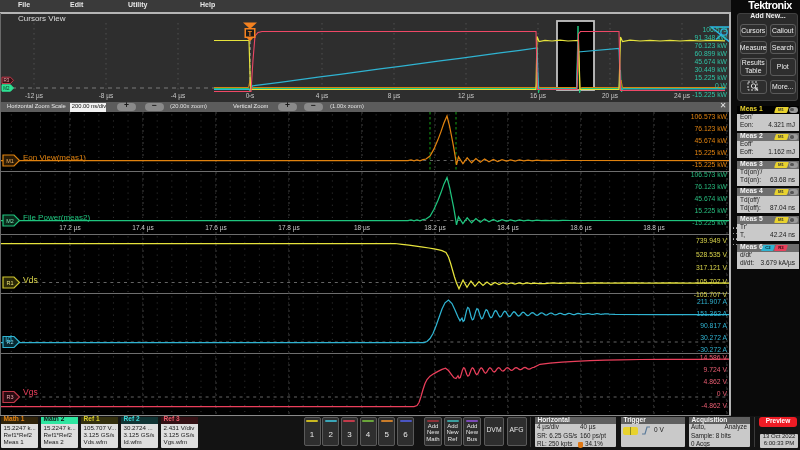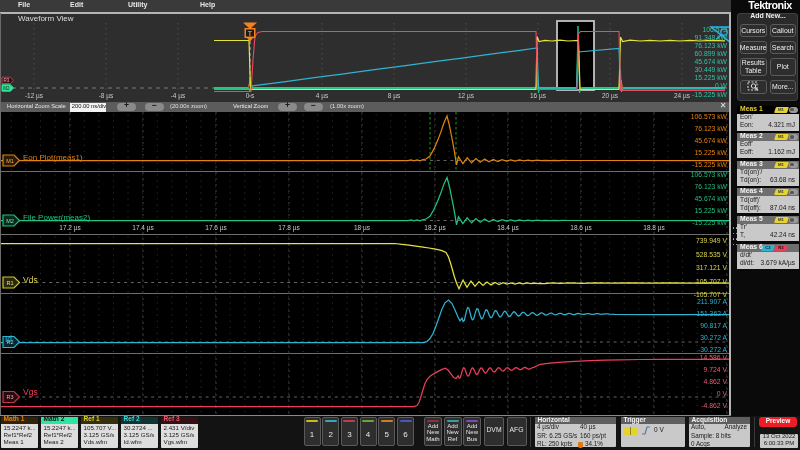--- a/index.html
+++ b/index.html
@@ -199,21 +199,21 @@
       <polyline points="1,8 4,8 6,1 9,1" fill="none" stroke="#5a7a9a" stroke-width="1.2"></polyline>
     </svg>
     <div class="abs" style="left:689px;top:417px;width:61px;height:30px;background:#c9c9c9;border-radius:1px"></div>
     <div class="abs" style="left:689px;top:417px;width:61px;height:7px;background:#5f5f5f"></div>
     <div class="abs" style="left:759px;top:416.5px;width:38px;height:10.5px;background:#ee1c25;border-radius:3px"></div>
     <div class="abs" style="left:760px;top:433.5px;width:38px;height:14px;background:#c9c9c9;border-radius:1px"></div>
 <div style="position:absolute;top:1.2px;font-size:7px;color:#e8e8e8;line-height:normal;white-space:pre;font-weight:bold;left:18px;">File</div>
     <div style="position:absolute;top:1.2px;font-size:7px;color:#e8e8e8;line-height:normal;white-space:pre;font-weight:bold;left:70px;">Edit</div>
     <div style="position:absolute;top:1.2px;font-size:7px;color:#e8e8e8;line-height:normal;white-space:pre;font-weight:bold;left:128px;">Utility</div>
     <div style="position:absolute;top:1.2px;font-size:7px;color:#e8e8e8;line-height:normal;white-space:pre;font-weight:bold;left:200px;">Help</div>
-    <div style="position:absolute;top:13.5px;font-size:8px;color:#dddddd;line-height:normal;white-space:pre;left:18px;">Waveform View</div>
+    <div style="position:absolute;top:13.5px;font-size:8px;color:#dddddd;line-height:normal;white-space:pre;left:18px;">Cursors View</div>
     <div style="position:absolute;top:91.6px;font-size:6.5px;color:#c9c9c9;line-height:normal;white-space:pre;left:14.0px;width:40px;text-align:center;">-12 µs</div>
     <div style="position:absolute;top:91.6px;font-size:6.5px;color:#c9c9c9;line-height:normal;white-space:pre;left:86.0px;width:40px;text-align:center;">-8 µs</div>
     <div style="position:absolute;top:91.6px;font-size:6.5px;color:#c9c9c9;line-height:normal;white-space:pre;left:158.0px;width:40px;text-align:center;">-4 µs</div>
     <div style="position:absolute;top:91.6px;font-size:6.5px;color:#c9c9c9;line-height:normal;white-space:pre;left:230.0px;width:40px;text-align:center;">0 s</div>
     <div style="position:absolute;top:91.6px;font-size:6.5px;color:#c9c9c9;line-height:normal;white-space:pre;left:302.0px;width:40px;text-align:center;">4 µs</div>
     <div style="position:absolute;top:91.6px;font-size:6.5px;color:#c9c9c9;line-height:normal;white-space:pre;left:374.0px;width:40px;text-align:center;">8 µs</div>
     <div style="position:absolute;top:91.6px;font-size:6.5px;color:#c9c9c9;line-height:normal;white-space:pre;left:446.0px;width:40px;text-align:center;">12 µs</div>
     <div style="position:absolute;top:91.6px;font-size:6.5px;color:#c9c9c9;line-height:normal;white-space:pre;left:518.0px;width:40px;text-align:center;">16 µs</div>
     <div style="position:absolute;top:91.6px;font-size:6.5px;color:#c9c9c9;line-height:normal;white-space:pre;left:590.0px;width:40px;text-align:center;">20 µs</div>
     <div style="position:absolute;top:91.6px;font-size:6.5px;color:#c9c9c9;line-height:normal;white-space:pre;left:662.0px;width:40px;text-align:center;">24 µs</div>
@@ -263,21 +263,21 @@
     <div style="position:absolute;top:298.4px;font-size:6.8px;color:#2fb3d1;line-height:normal;white-space:pre;left:657px;width:70px;text-align:right;">211.907 A</div>
     <div style="position:absolute;top:310.4px;font-size:6.8px;color:#2fb3d1;line-height:normal;white-space:pre;left:657px;width:70px;text-align:right;">151.362 A</div>
     <div style="position:absolute;top:322.4px;font-size:6.8px;color:#2fb3d1;line-height:normal;white-space:pre;left:657px;width:70px;text-align:right;">90.817 A</div>
     <div style="position:absolute;top:334.4px;font-size:6.8px;color:#2fb3d1;line-height:normal;white-space:pre;left:657px;width:70px;text-align:right;">30.272 A</div>
     <div style="position:absolute;top:346.4px;font-size:6.8px;color:#2fb3d1;line-height:normal;white-space:pre;left:657px;width:70px;text-align:right;">-30.272 A</div>
     <div style="position:absolute;top:354.4px;font-size:6.8px;color:#ea5d72;line-height:normal;white-space:pre;left:657px;width:70px;text-align:right;">14.586 V</div>
     <div style="position:absolute;top:366.4px;font-size:6.8px;color:#ea5d72;line-height:normal;white-space:pre;left:657px;width:70px;text-align:right;">9.724 V</div>
     <div style="position:absolute;top:378.4px;font-size:6.8px;color:#ea5d72;line-height:normal;white-space:pre;left:657px;width:70px;text-align:right;">4.862 V</div>
     <div style="position:absolute;top:390.4px;font-size:6.8px;color:#ea5d72;line-height:normal;white-space:pre;left:657px;width:70px;text-align:right;">0 V</div>
     <div style="position:absolute;top:402.4px;font-size:6.8px;color:#ea5d72;line-height:normal;white-space:pre;left:657px;width:70px;text-align:right;">-4.862 V</div>
-    <div style="position:absolute;top:153.0px;font-size:8px;color:#e0820f;line-height:normal;white-space:pre;left:23px;">Eon Plot(meas1)</div>
+    <div style="position:absolute;top:153.0px;font-size:8px;color:#e0820f;line-height:normal;white-space:pre;left:23px;">Eon View(meas1)</div>
     <div style="position:absolute;top:213.0px;font-size:8px;color:#1fc47e;line-height:normal;white-space:pre;left:23px;">File Power(meas2)</div>
     <div style="position:absolute;top:274.6px;font-size:8.5px;color:#d9d44a;line-height:normal;white-space:pre;left:23px;">Vds</div>
     <div style="position:absolute;top:334.1px;font-size:8.5px;color:#2fb3d1;line-height:normal;white-space:pre;left:5px;">Id</div>
     <div style="position:absolute;top:387.1px;font-size:8.5px;color:#ea3f5b;line-height:normal;white-space:pre;left:23px;">Vgs</div>
     <div style="position:absolute;top:-1.1px;font-size:10.8px;color:#ffffff;line-height:normal;white-space:pre;font-weight:bold;letter-spacing:-0.5px;left:735.0px;width:70px;text-align:center;">Tektronix</div>
     <div style="position:absolute;top:12.2px;font-size:7px;color:#f0f0f0;line-height:normal;white-space:pre;font-weight:bold;left:738.0px;width:60px;text-align:center;">Add New...</div>
     <div style="position:absolute;top:104.6px;font-size:6.8px;color:#e8d22e;line-height:normal;white-space:pre;font-weight:bold;left:740px;">Meas 1</div>
     <div style="position:absolute;top:106.5px;font-size:4.3px;color:#333;line-height:normal;white-space:pre;font-weight:bold;left:776.0px;width:10px;text-align:center;">M1</div>
     <div style="position:absolute;top:112.8px;font-size:6.5px;color:#1a1a1a;line-height:normal;white-space:pre;left:740px;">Eon'</div>
     <div style="position:absolute;top:120.8px;font-size:6.5px;color:#1a1a1a;line-height:normal;white-space:pre;left:740px;">Eon:</div>

